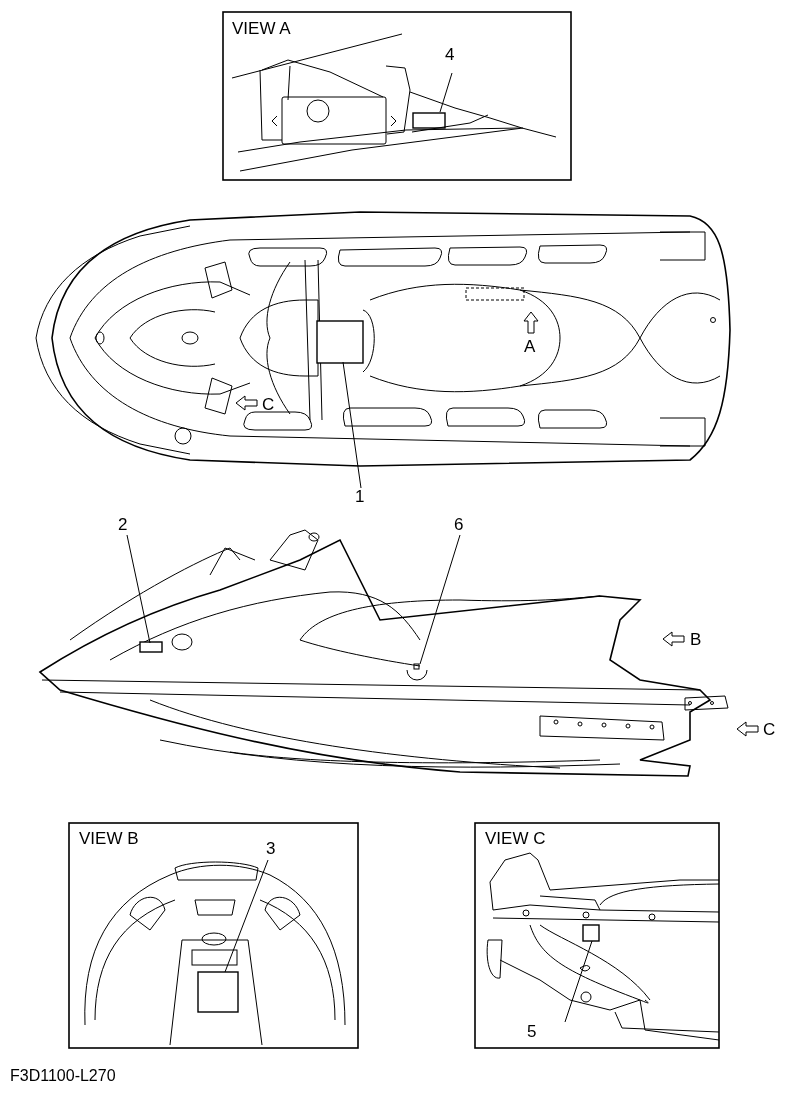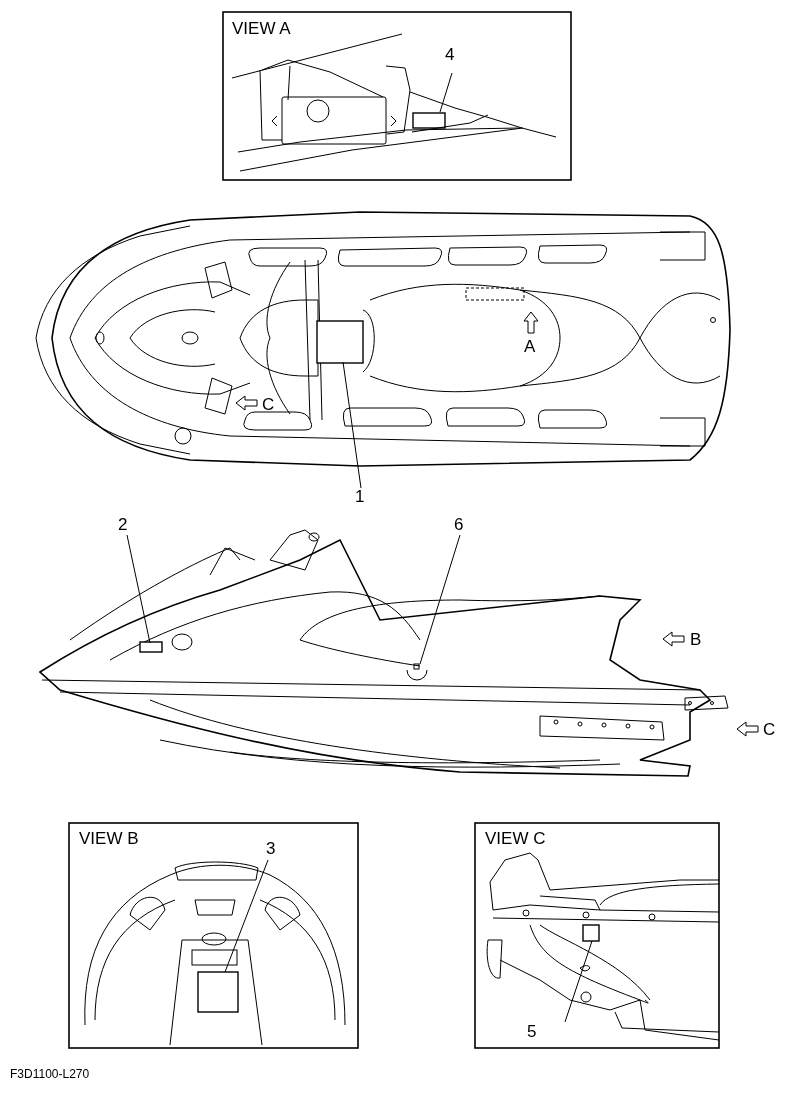--- a/index.html
+++ b/index.html
@@ -4,21 +4,21 @@
 <style>
   html,body{margin:0;padding:0;background:#fff;}
   body{width:790px;height:1094px;position:relative;overflow:hidden;font-family:"Liberation Sans",sans-serif;color:#000;}
   svg{position:absolute;left:0;top:0;}
   .lbl{font-family:"Liberation Sans",sans-serif;font-size:17px;fill:#000;}
   .num{font-family:"Liberation Sans",sans-serif;font-size:17px;fill:#000;}
   .ln{fill:none;stroke:#000;stroke-width:1;}
   .lnt{fill:none;stroke:#000;stroke-width:1.6;}
   .box{fill:#fff;stroke:#000;stroke-width:1.4;}
   .dash{fill:none;stroke:#000;stroke-width:1;stroke-dasharray:3,2;}
-  .code{position:absolute;left:10px;top:1067px;font-size:12px;}
+  .code{position:absolute;left:10px;top:1067px;font-size:16px;}
 </style>
 </head>
 <body>
 
 <svg width="790" height="1094" viewBox="0 0 790 1094">
 
   <g>
     <rect x="223" y="12" width="348" height="168" class="lnt"></rect>
     <text x="232" y="34" class="lbl">VIEW A</text>
     <path class="ln" d="M232 78 L402 34"></path>

